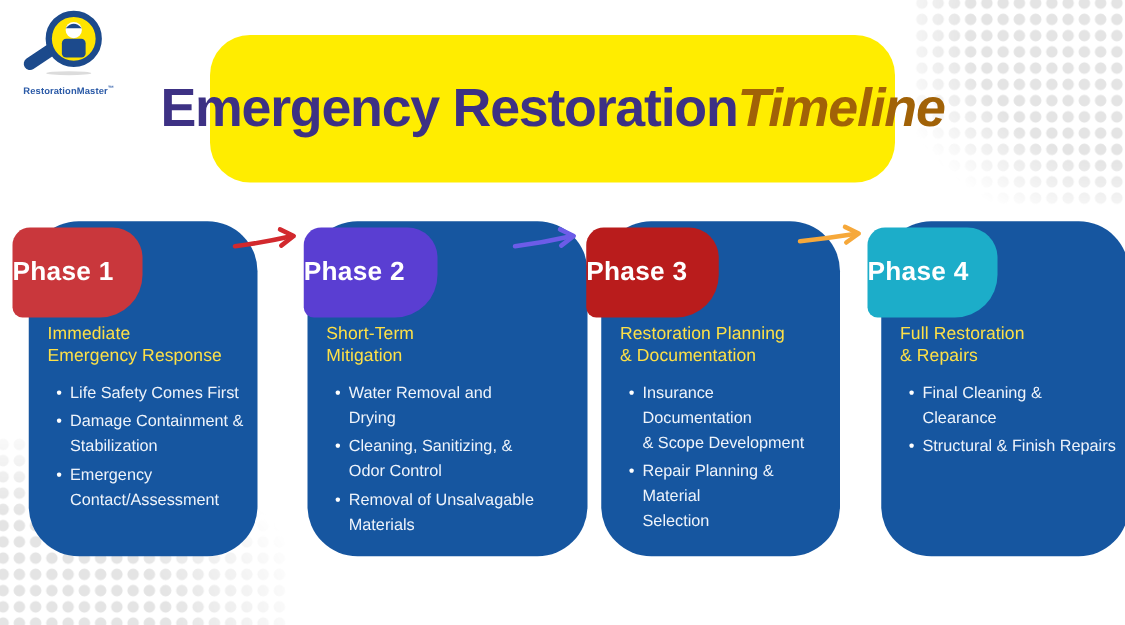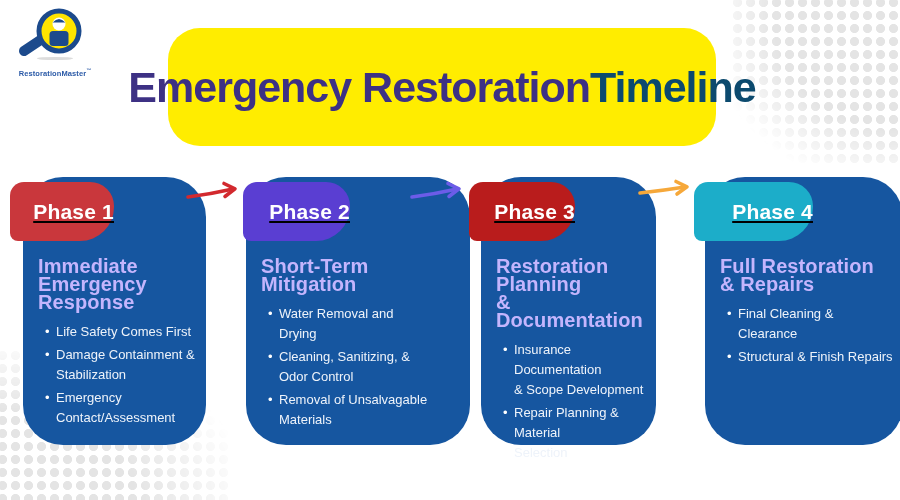--- a/index.html
+++ b/index.html
@@ -25,30 +25,30 @@
   
   .banner { position:absolute; left:168px; top:28px; width:548px; height:118px;
     border-radius:32px; z-index:2; display:flex; flex-direction:row;
     align-items:center; justify-content:center; }
   .banner .t-line { font-size:43px; font-weight:bold; color:#3d3184;
     letter-spacing:-1px; line-height:48px; white-space:nowrap; }
 
   
   .card { position:absolute; top:177px; height:268px; border-radius:40px; z-index:1; }
   .card-body { padding:80px 10px 0 15px; }
-  .card-heading { color:#c4b5fd; font-weight:bold; font-size:20px; line-height:18px;
+  .card-heading { color:#fde047; font-weight:normal; font-size:14px; line-height:18px;
     white-space:pre-line; letter-spacing:0.1px; }
   .card ul { list-style:none; margin:11px 0 0 0; padding:0 0 0 7px; }
   .card li { position:relative; padding-left:11px; margin-bottom:3px;
     color:#eef3fa; font-size:13px; line-height:20px; white-space:pre-line; }
   .card li::before { content:"\2022"; position:absolute; left:0; top:0; color:#ffffff; }
 
   
-  .badge { position:absolute; top:182px; height:59px; z-index:4;
-    border-radius:14px 24px 34px 8px; display:flex; align-items:center; justify-content:flex-end;text-decoration:underline; }
+  .badge { position:absolute; top:182px; height:72px; z-index:4;
+    border-radius:14px 24px 34px 8px; display:flex; align-items:center; justify-content:flex-start; }
   .badge span { color:#ffffff; font-weight:bold; font-size:21px; letter-spacing:0.2px; }
 
   
   .arrow { position:absolute; z-index:5; width:56px; height:20px; }
 </style>
 </head>
 <body>
 
 <div id="stage">
 
@@ -62,21 +62,21 @@
       <circle cx="44" cy="25" r="20" fill="#ffe400" stroke="#1c4a8c" stroke-width="5"></circle>
       <circle cx="44" cy="18" r="6.5" fill="#ffffff"></circle>
       <path d="M37.6 16.5 Q44 9.5 50.4 16.5 Z" fill="#1c4a8c"></path>
       <rect x="34.5" y="25" width="19" height="15" rx="3.5" fill="#1c4a8c"></rect>
     </svg>
     <div class="logo-caption"><span>RestorationMaster</span><sup>™</sup></div>
   </div>
 
   <div class="banner" style="background-color: rgb(255, 237, 0);">
     <div class="t-line" style="color: rgb(61, 49, 132);">Emergency Restoration</div>
-    <div class="t-line" style="color: #0c4a6e;">Timeline</div>
+    <div class="t-line" style="color: #a16207; font-style: italic;">Timeline</div>
   </div>
 
   <div class="card" style="left: 23px; width: 183px; background-color: rgb(22, 86, 160);">
     <div class="card-body">
       <div class="card-heading">Immediate
 Emergency Response</div>
       <ul>
         <li>Life Safety Comes First</li>
         <li>Damage Containment &amp;
 Stabilization</li>
@@ -94,21 +94,21 @@
         <li>Water Removal and
 Drying</li>
         <li>Cleaning, Sanitizing, &amp;
 Odor Control</li>
         <li>Removal of Unsalvagable
 Materials</li>
       </ul>
     </div>
   </div>
 
-  <div class="card" style="left: 481px; width: 175px; background-color: rgb(22, 86, 160);">
+  <div class="card" style="left: 481px; width: 191px; background-color: rgb(22, 86, 160);">
     <div class="card-body">
       <div class="card-heading">Restoration Planning
 &amp; Documentation</div>
       <ul>
         <li>Insurance Documentation
 &amp; Scope Development</li>
         <li>Repair Planning &amp; Material
 Selection</li>
       </ul>
     </div>
@@ -128,21 +128,21 @@
 
   <div class="badge" style="left: 10px; width: 104px; background-color: rgb(201, 55, 60);">
     <span>Phase 1</span>
   </div>
   <div class="badge" style="left: 243px; width: 107px; background-color: rgb(90, 62, 210);">
     <span>Phase 2</span>
   </div>
   <div class="badge" style="left: 469px; width: 106px; background-color: #b91c1c;">
     <span>Phase 3</span>
   </div>
-  <div class="badge" style="left: 694px; width: 104px; background-color: rgb(28, 173, 201); padding-left: 15px;">
+  <div class="badge" style="left: 694px; width: 104px; background-color: rgb(28, 173, 201);">
     <span>Phase 4</span>
   </div>
 
   <svg class="arrow" style="left:185px; top:181px;" viewBox="0 0 56 20">
     <g fill="none" stroke-width="3.6" stroke-linecap="round" stroke-linejoin="round" stroke="#d2292e">
       <path d="M3 16 Q26 13 48 8"></path>
       <path d="M39 2.5 L50 7.8 L40 15.5"></path>
     </g>
   </svg>
   <svg class="arrow" style="left:409px; top:181px;" viewBox="0 0 56 20">

